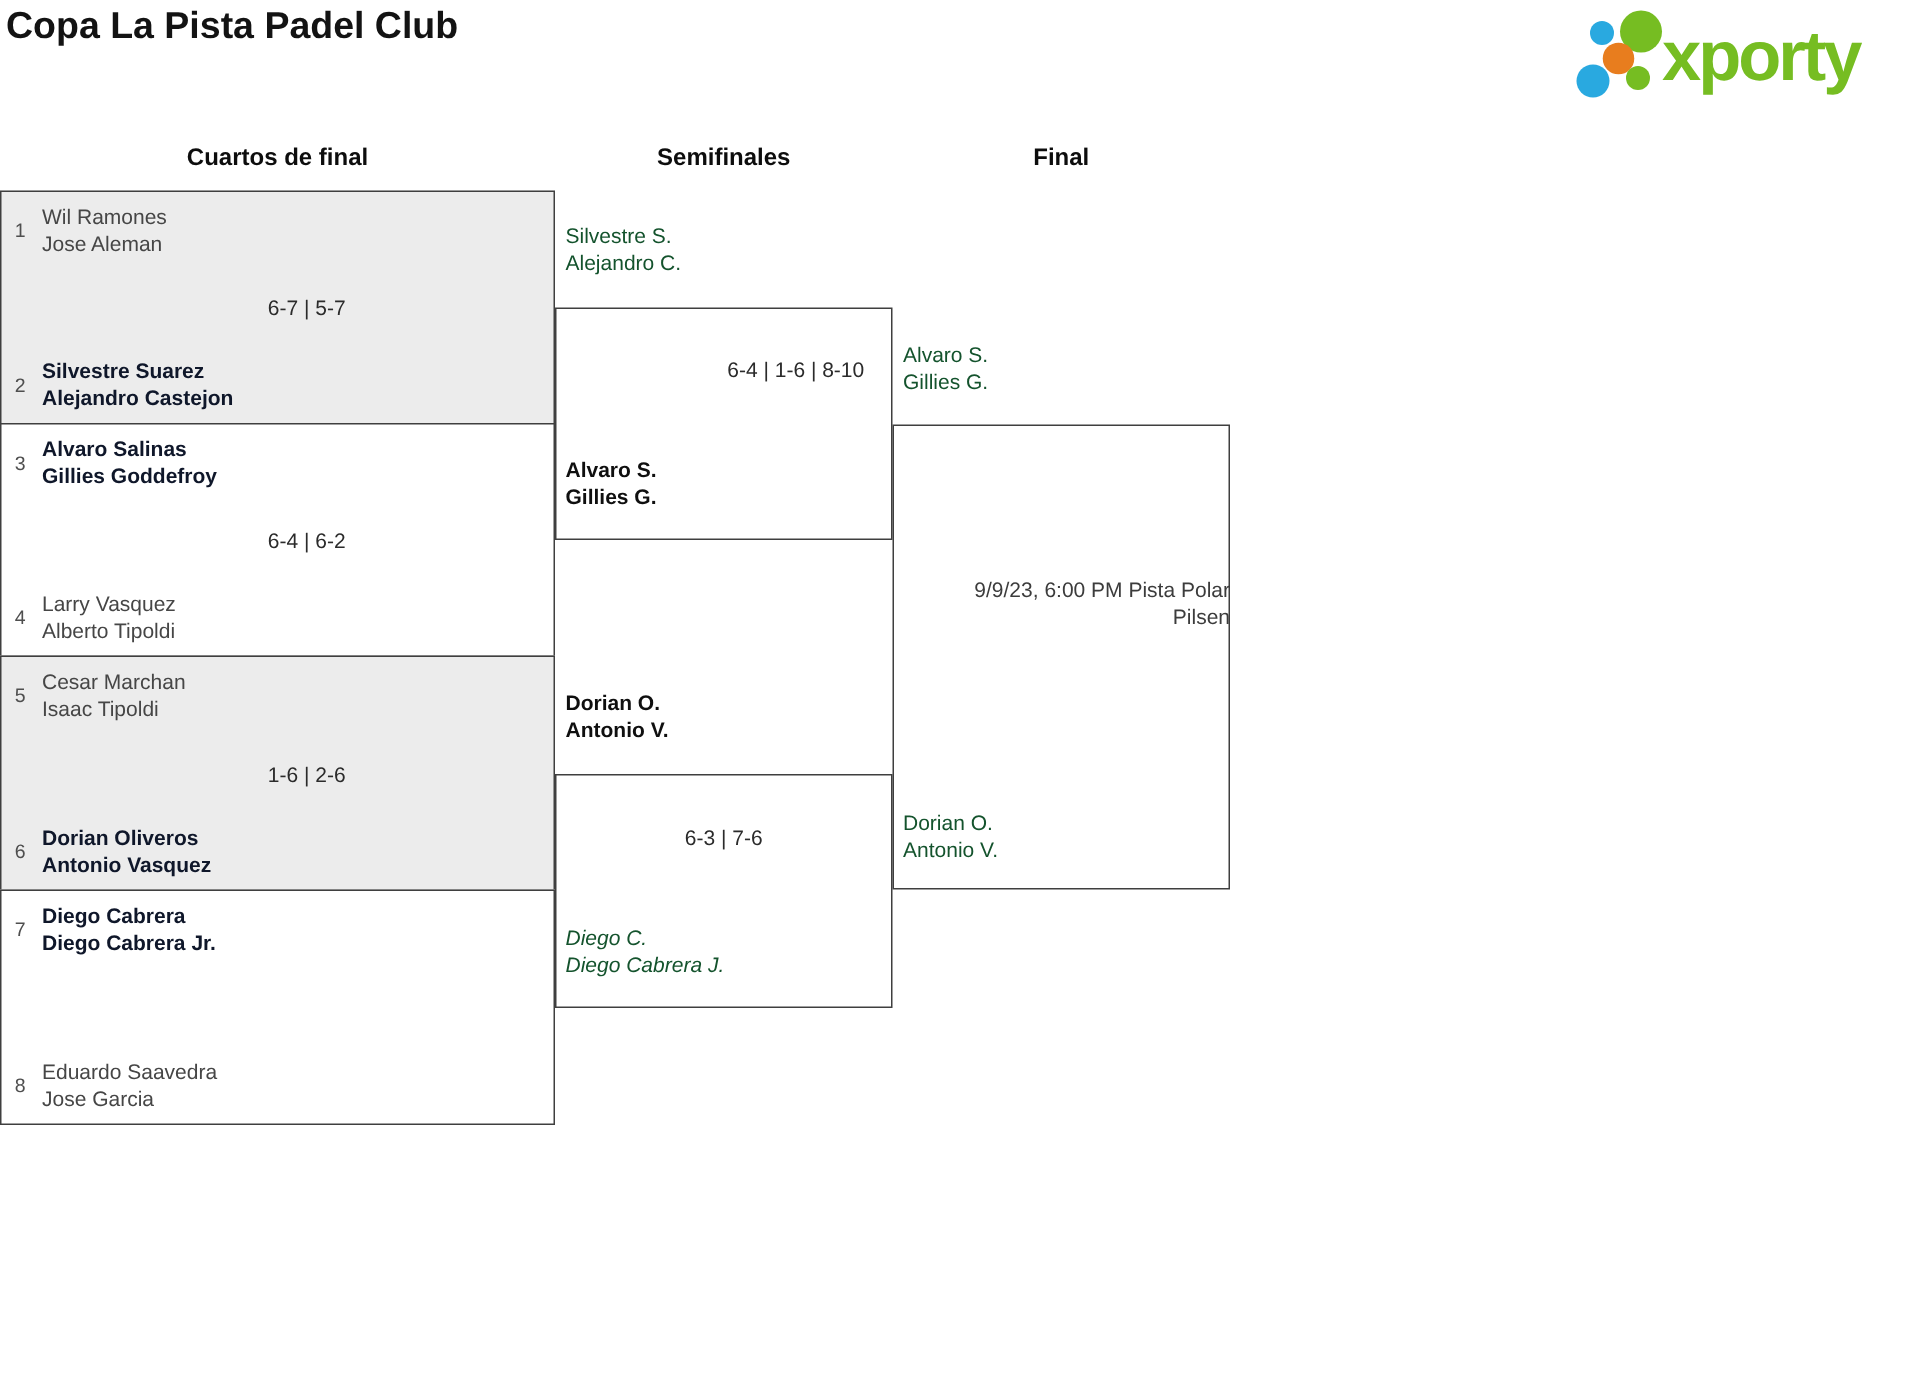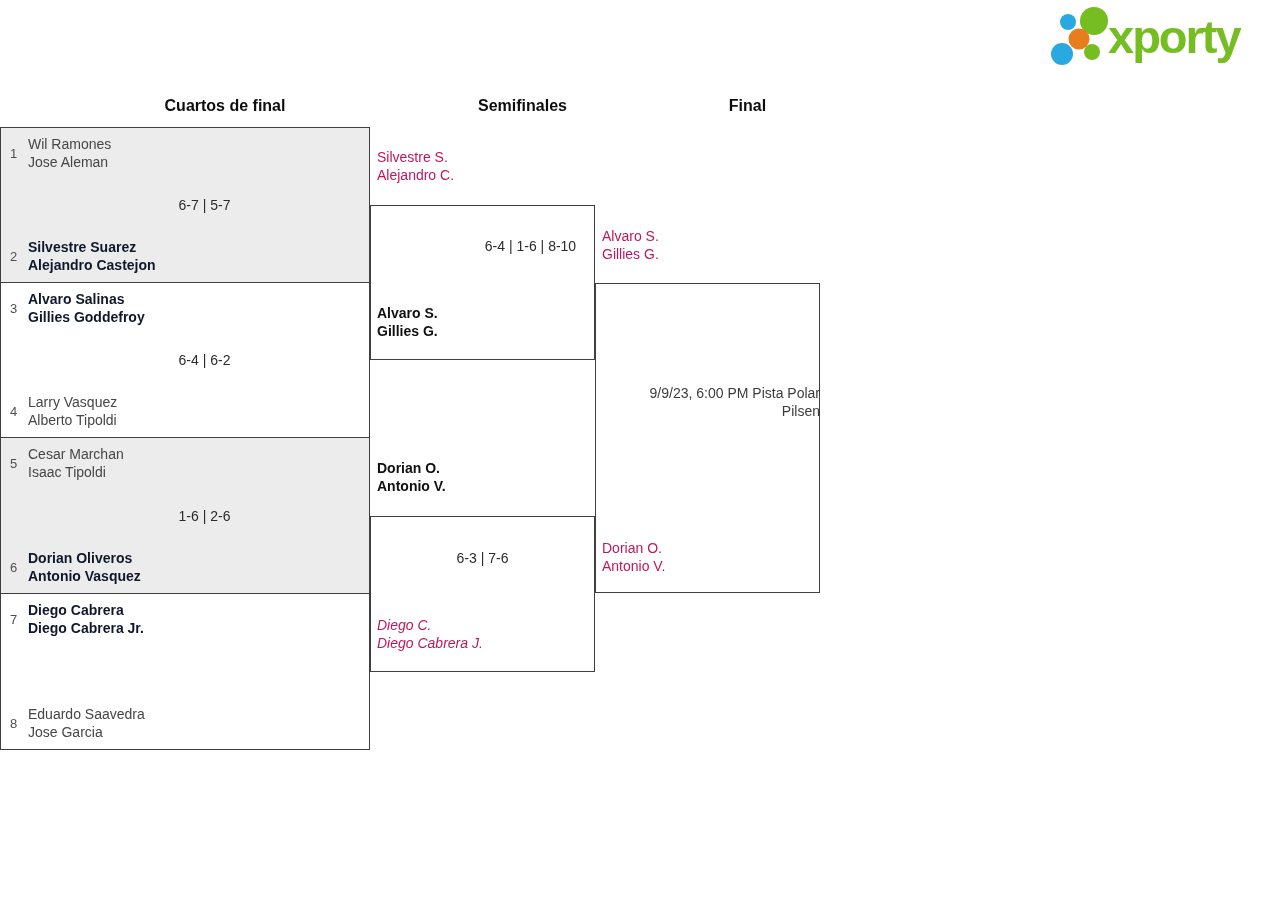--- a/index.html
+++ b/index.html
@@ -7,21 +7,21 @@
         font-family:"Liberation Sans","DejaVu Sans",sans-serif;}
 
   .title{position:absolute;left:4px;top:1px;font-size:25px;font-weight:700;
          line-height:33px;color:#131313;}
 
   .logo{position:absolute;left:1046px;top:4px;width:232px;height:62px;}
   .logo text{font-family:"Liberation Sans","DejaVu Sans",sans-serif;font-weight:700;
              font-size:47px;letter-spacing:-2px;}
 
   .round-header{position:absolute;top:97px;text-align:center;font-size:16px;
-                font-weight:700;color:#0d0d0d;padding-left:40px;}
+                font-weight:700;color:#0d0d0d;}
   .rh-qf{left:0;width:370px;}
   .rh-sf{left:370px;width:225px;}
   .rh-f{left:595px;width:225px;}
 
   .match{position:absolute;left:0;width:370px;border:1px solid #3f3f3f;
          box-sizing:border-box;background:#fff;}
   .m1{top:127px;height:156px;background:#ececec;}
   .m2{top:282px;height:156px;}
   .m3{top:437px;height:157px;background:#ececec;}
   .m4{top:593px;height:157px;}
@@ -37,37 +37,38 @@
 
   .group{position:absolute;}
   .sf1{left:370px;top:148px;width:226px;height:212px;}
   .sf2{left:370px;top:459px;width:226px;height:213px;}
   .fin{left:595px;top:227px;width:226px;height:366px;}
   .box{position:absolute;left:0;width:225px;border:1px solid #3f3f3f;
        box-sizing:border-box;background:transparent;}
   .sf1 .box{top:57px;height:155px;}
   .sf2 .box{top:57px;height:156px;}
   .fin .box{top:56px;height:310px;}
-  .adv{position:absolute;left:7px;font-size:14px;line-height:18px;color:#be185d;}
+  .adv{position:absolute;left:7px;font-size:14px;line-height:18px;color:#14532d;}
   .adv.winner{font-weight:700;color:#0f0f0f;}
   .mid{position:absolute;left:0;width:225px;text-align:center;font-size:14px;
        line-height:18px;color:#2b2b2b;}
   .sf1 .mid{top:89px;margin-left:48px;}
   .sf2 .mid{top:90px;}
   .fin .mid{top:157px;color:#3c3c3c;text-align:right;}
   .sf1 .t-top{top:0;}   .sf1 .t-bot{top:156px;}
   .sf2 .t-top{top:0;}   .sf2 .t-bot{top:157px;font-style:italic;}
   .fin .t-top{top:0;}   .fin .t-bot{top:312px;}
 </style>
 </head>
 <body>
 
 <div id="page">
 
   <div class="title">
+    <div>Copa La Pista Padel Club</div>
   </div>
 
   <svg class="logo" viewBox="0 0 232 62">
     <circle cx="22" cy="18" r="8" fill="#29A9E0"></circle>
     <circle cx="48" cy="17" r="14" fill="#76BD22"></circle>
     <circle cx="33" cy="35" r="10.5" fill="#E87D1E"></circle>
     <circle cx="16" cy="50" r="11" fill="#29A9E0"></circle>
     <circle cx="46" cy="48" r="8" fill="#76BD22"></circle>
     <text x="62" y="49" fill="#76BD22">xporty</text>
   </svg>

